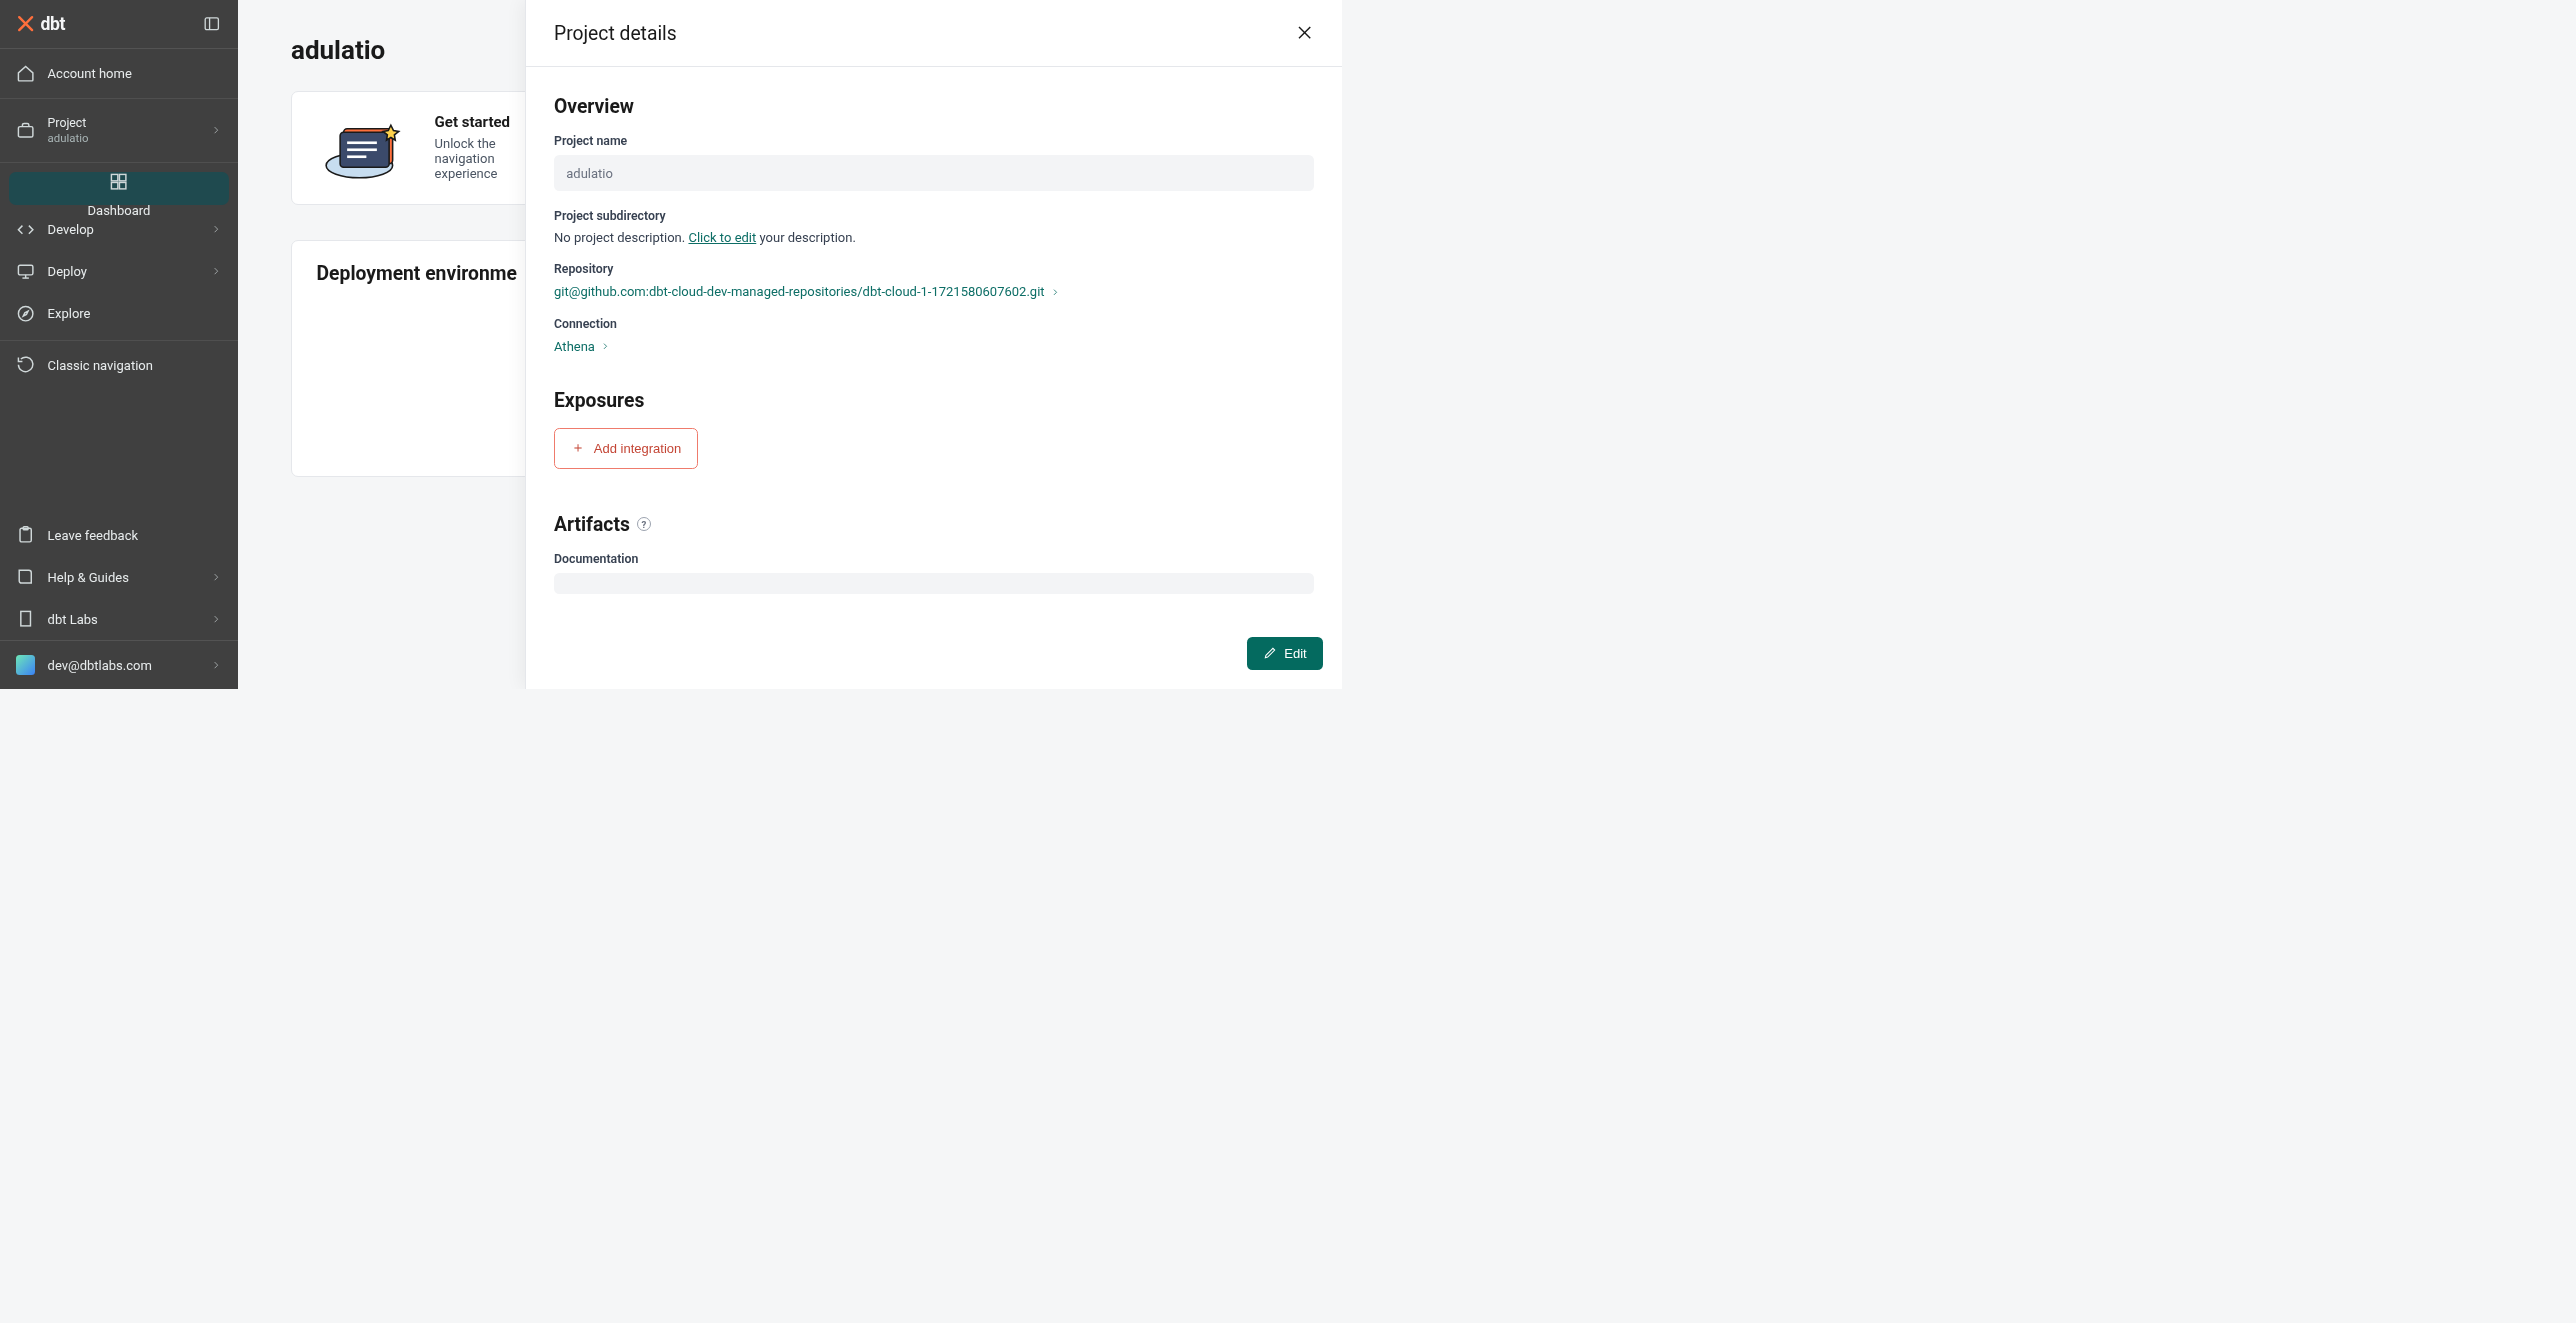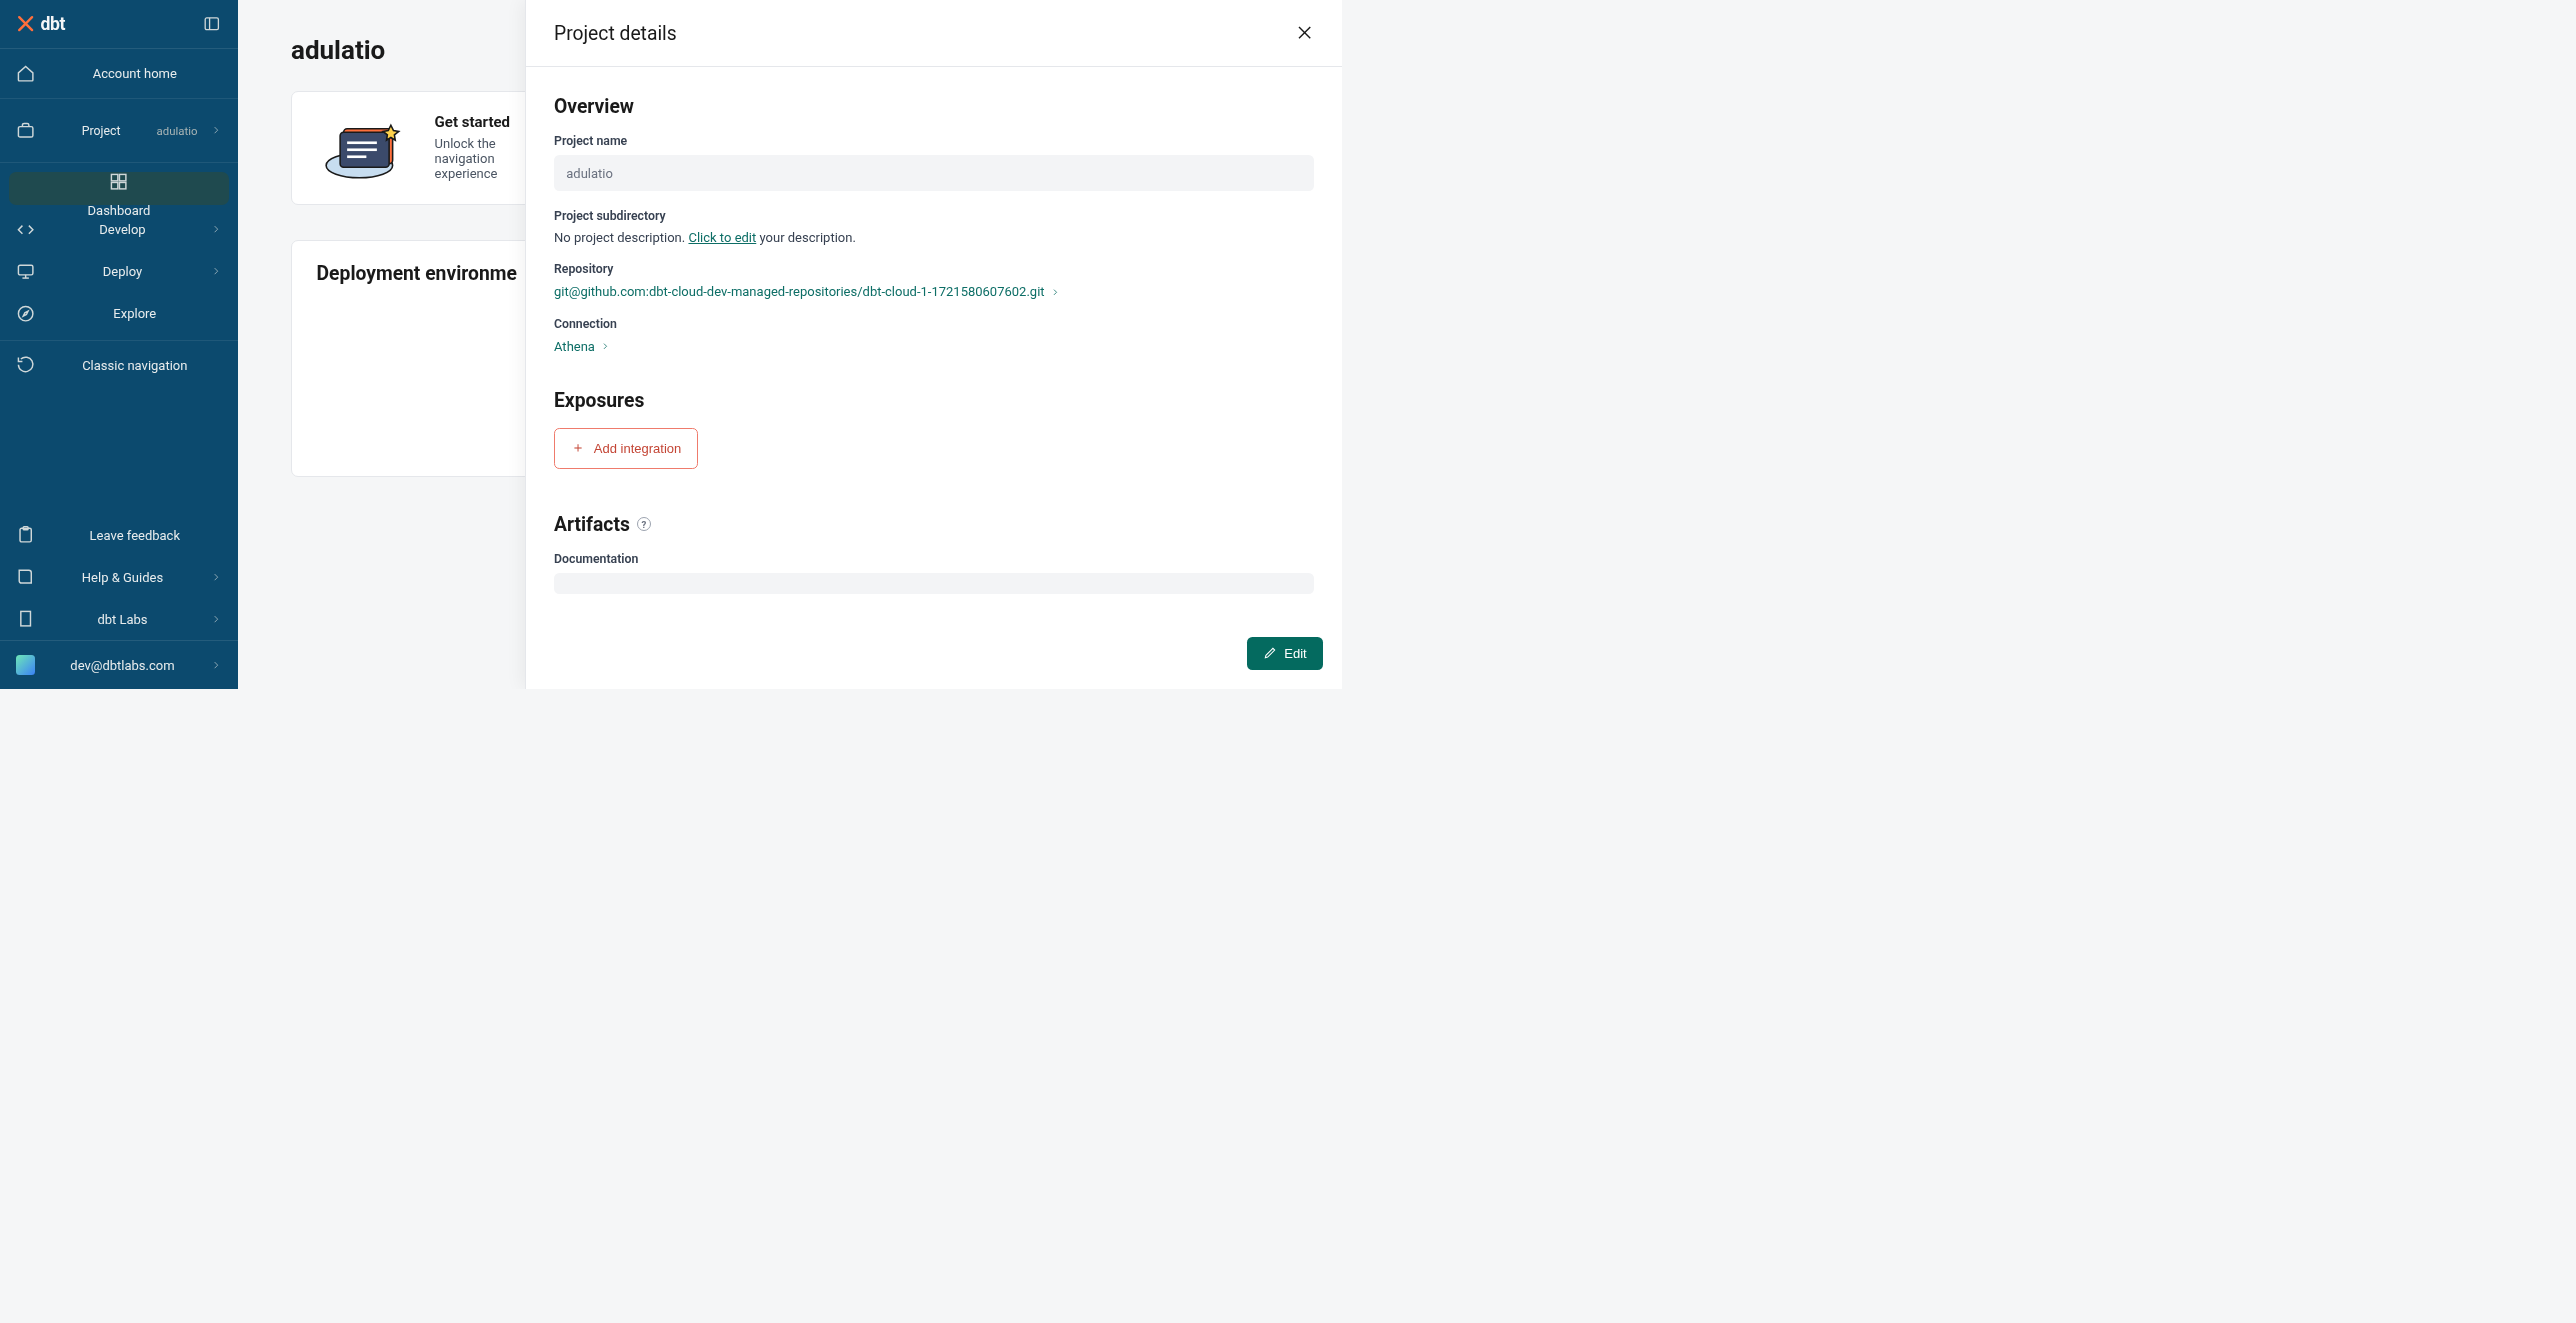--- a/index.html
+++ b/index.html
@@ -12,25 +12,24 @@
   overflow: hidden;
   position: relative;
 }
 
 
 .sidebar {
   position: absolute;
   left: 0; top: 0;
   width: 238px;
   height: 100%;
-  background: #0c4a6e;
+  background: #404040;
   color: #d0d8d9;
   display: flex;
   flex-direction: column;
-  text-align: center;
 }
 .sidebar-top {
   height: 49px;
   display: flex;
   align-items: center;
   padding: 0 16px;
   border-bottom: 0.9px solid rgba(255,255,255,0.1);
 }
 .logo {
   display: flex;
@@ -56,21 +55,21 @@
   background: #1f4a4f;
   border-radius: 7px;
   margin: 3.5px 8.8px;
   padding: 0 7px;
   height: 33px;
   flex-direction: column;
 }
 .nav-icon { width: 19.3px; height: 19.3px; flex-shrink: 0; display:flex; align-items:center; justify-content:center; }
 .nav-label { font-size: 13px; color: #e8eced; flex: 1; }
 .nav-sublabel { font-size: 11.4px; color: #a8b4b5; }
-.nav-labels { display: flex; flex-direction: row; flex: 1; gap: 1.8px; }
+.nav-labels { display: flex; flex-direction: column; flex: 1; gap: 1.8px; }
 .nav-chevron { width: 12.3px; height: 12.3px; opacity: 0.7; }
 
 .sidebar-spacer { flex: 1; }
 .sidebar-bottom { }
 .user-row {
   border-top: 0.9px solid rgba(255,255,255,0.1);
   display: flex;
   align-items: center;
   height: 49px;
   padding: 0 16px;

